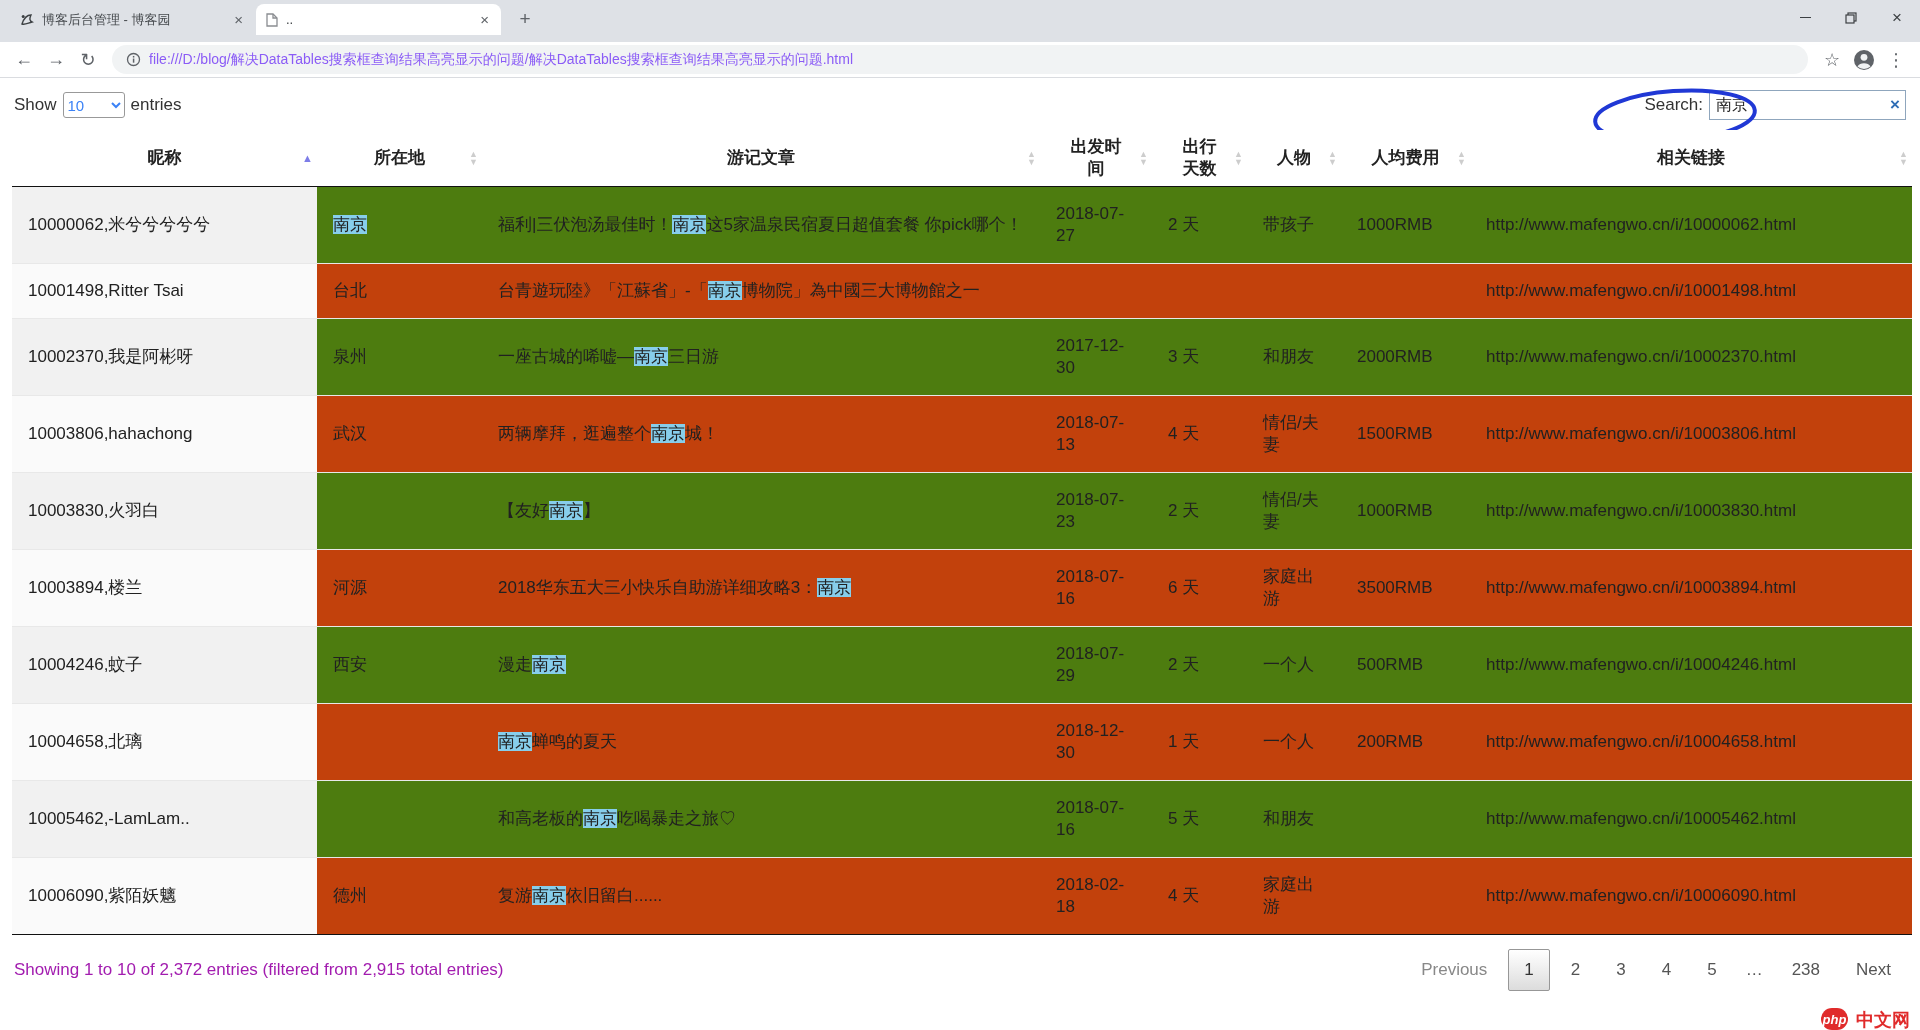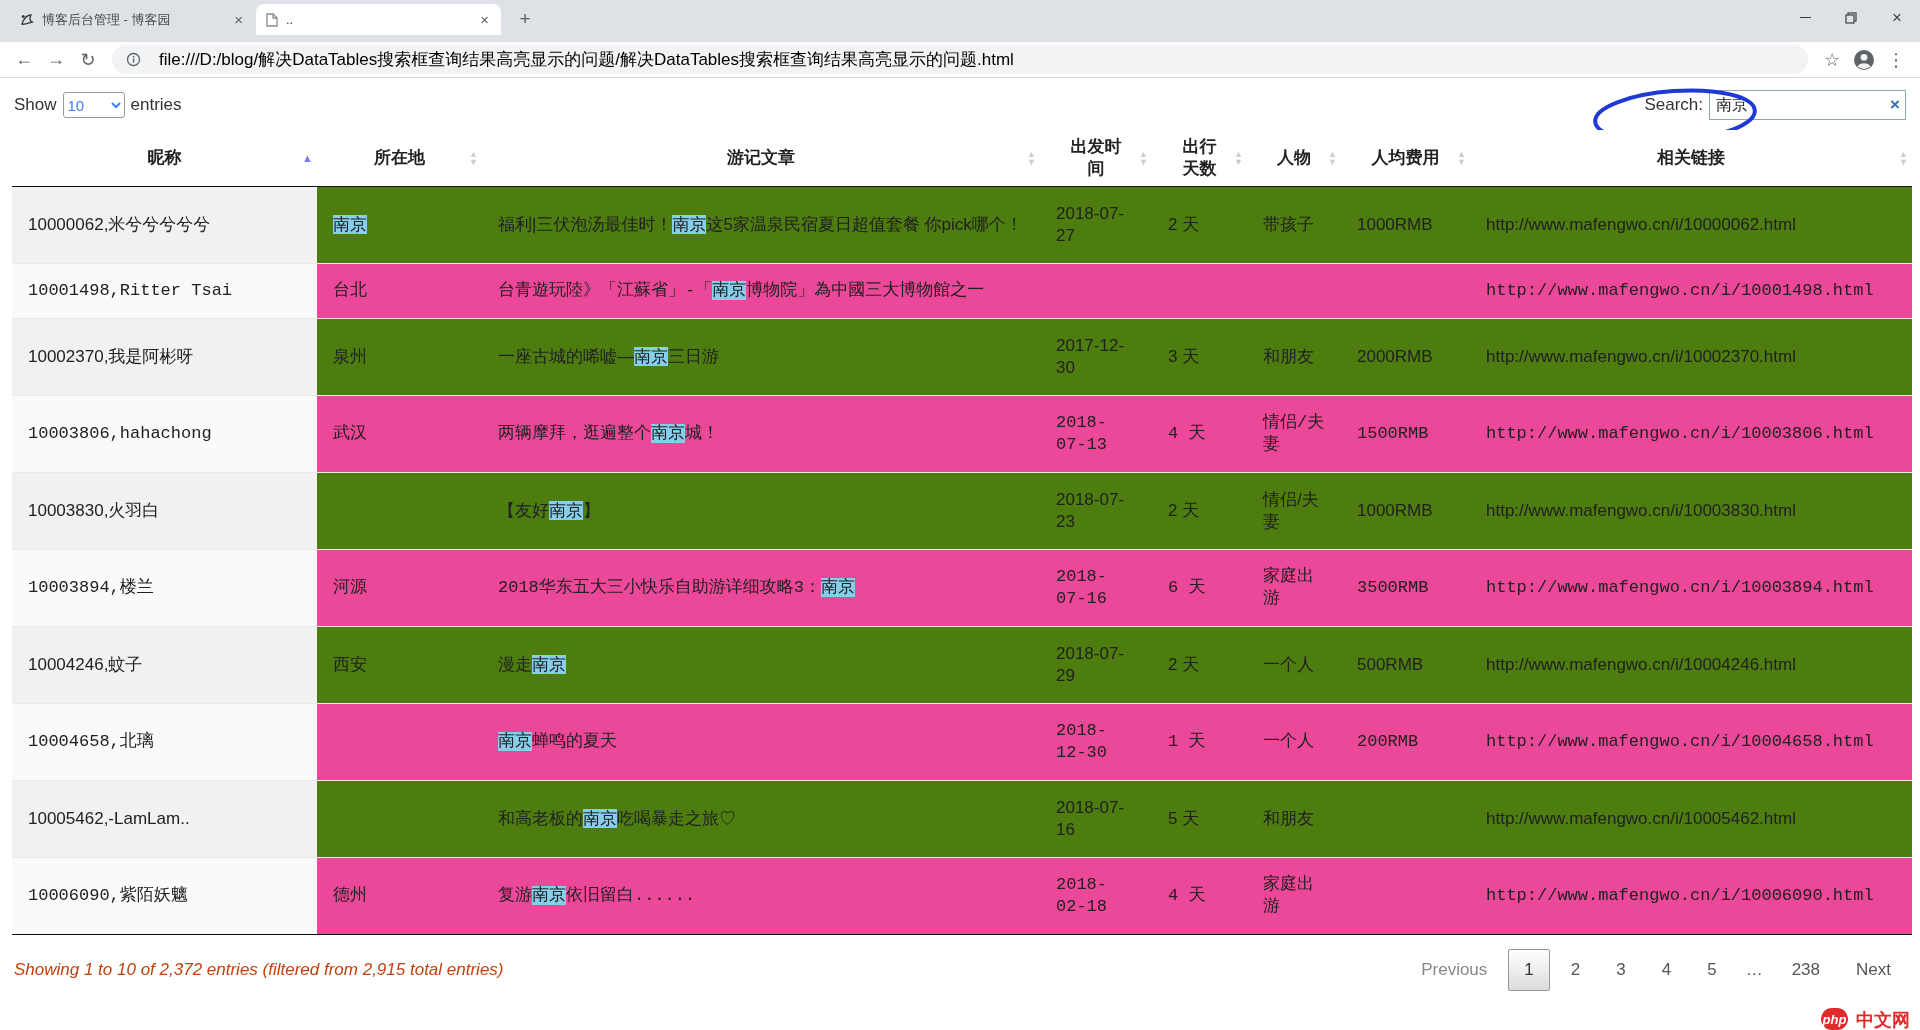--- a/index.html
+++ b/index.html
@@ -19,21 +19,21 @@
   .wincontrols { position:absolute; right:0; top:0; height:35px; display:flex; }
   .winbtn { width:46px; height:35px; display:flex; align-items:center; justify-content:center; color:#3c4043; cursor:pointer; }
   .minbar { width:11px; height:1.5px; background:#3c4043; }
   .winbtn.closewin { font-size:17px; font-weight:400; }
 
   .toolbar { height:36px; background:#fff; border-bottom:1px solid #dadce0; display:flex; align-items:center; padding:0 8px; }
   .navbtn { width:32px; height:32px; display:flex; align-items:center; justify-content:center;
     font-size:18px; color:#5f6368; cursor:pointer; }
   .omnibox { flex:1; height:29px; background:#f1f3f4; border-radius:15px; margin:0 8px;
     display:flex; align-items:center; padding:0 14px; }
-  .urltext { font-size:17px; color:#000000; margin-left:18px; white-space:nowrap; overflow:hidden; }
+  .urltext { font-size:14px; color:#8b5cf6; margin-left:8px; white-space:nowrap; overflow:hidden; }
   .tool-right { display:flex; align-items:center; }
   .tool-right .navbtn { font-size:18px; }
 
   
   .page { position:relative; height:958px; padding:0 12px; font-size:17px; color:#333; }
   .controls-row { display:flex; justify-content:space-between; align-items:center; padding:12px 2px 6px; }
   .show-entries { display:flex; align-items:center; gap:6px; color:#333; }
   .show-entries select { width:62px; height:26px; font-size:15px; border:1px solid #999; border-radius:3px;
     background:#fff; color:#3b82f6; font-family:"Liberation Sans", sans-serif; }
   .search-box { display:flex; align-items:center; gap:6px; }
@@ -53,28 +53,28 @@
   thead th .th-label { display:inline-block; }
   thead th.c3 .th-label { max-width:3.2em; }
   thead th.c4 .th-label { max-width:2.2em; }
   .sorticons { position:absolute; right:4px; top:50%; transform:translateY(-50%); text-align:center; }
   .sorticons.asc { color:#7d7de8; font-size:11px; line-height:11px; }
   .sorticons.both { color:#cdcdcd; font-size:9px; line-height:8px; }
   tbody td { padding:16px 16px; vertical-align:middle; line-height:22px; font-size:17px; color:#212121;
     overflow-wrap:break-word; }
   tbody tr + tr td { border-top:1px solid #e8e8e8; }
   tr.odd { background:#4d7c0f; }
-  tr.even { background:#ec4899;font-family:Liberation Mono, monospace; }
+  tr.even { background:#c2410c; }
   tr.odd td.sorted { background:#f1f1f1; }
   tr.even td.sorted { background:#fafafa; }
   .hl { background:#87ceeb; }
 
   
   .footer-row { display:flex; justify-content:space-between; align-items:center; padding:14px 2px 0; }
-  .info { font-size:17px; color:#c2410c;font-style:italic; }
+  .info { font-size:17px; color:#a21caf; }
   .pagination { display:flex; align-items:center; }
   .page-btn { padding:10px 15px; margin-left:6px; color:#555; cursor:pointer; font-size:17px; }
   .page-btn.current { border:1px solid #979797; border-radius:2px; color:#333;
     background:linear-gradient(to bottom,#ffffff 0%,#dcdcdc 100%); }
   .page-btn.disabled { color:#888; cursor:default; }
   .page-btn.ellipsis { cursor:default; padding:10px 8px; }
 
   .watermark { position:absolute; right:10px; bottom:4px; display:flex; align-items:flex-start; gap:8px; }
   .php-badge { background:#e02b2b; color:#fff; font-style:italic; font-weight:bold; font-size:13px;
     width:27px; height:22px; border-radius:11px; display:flex; align-items:center; justify-content:center; }

